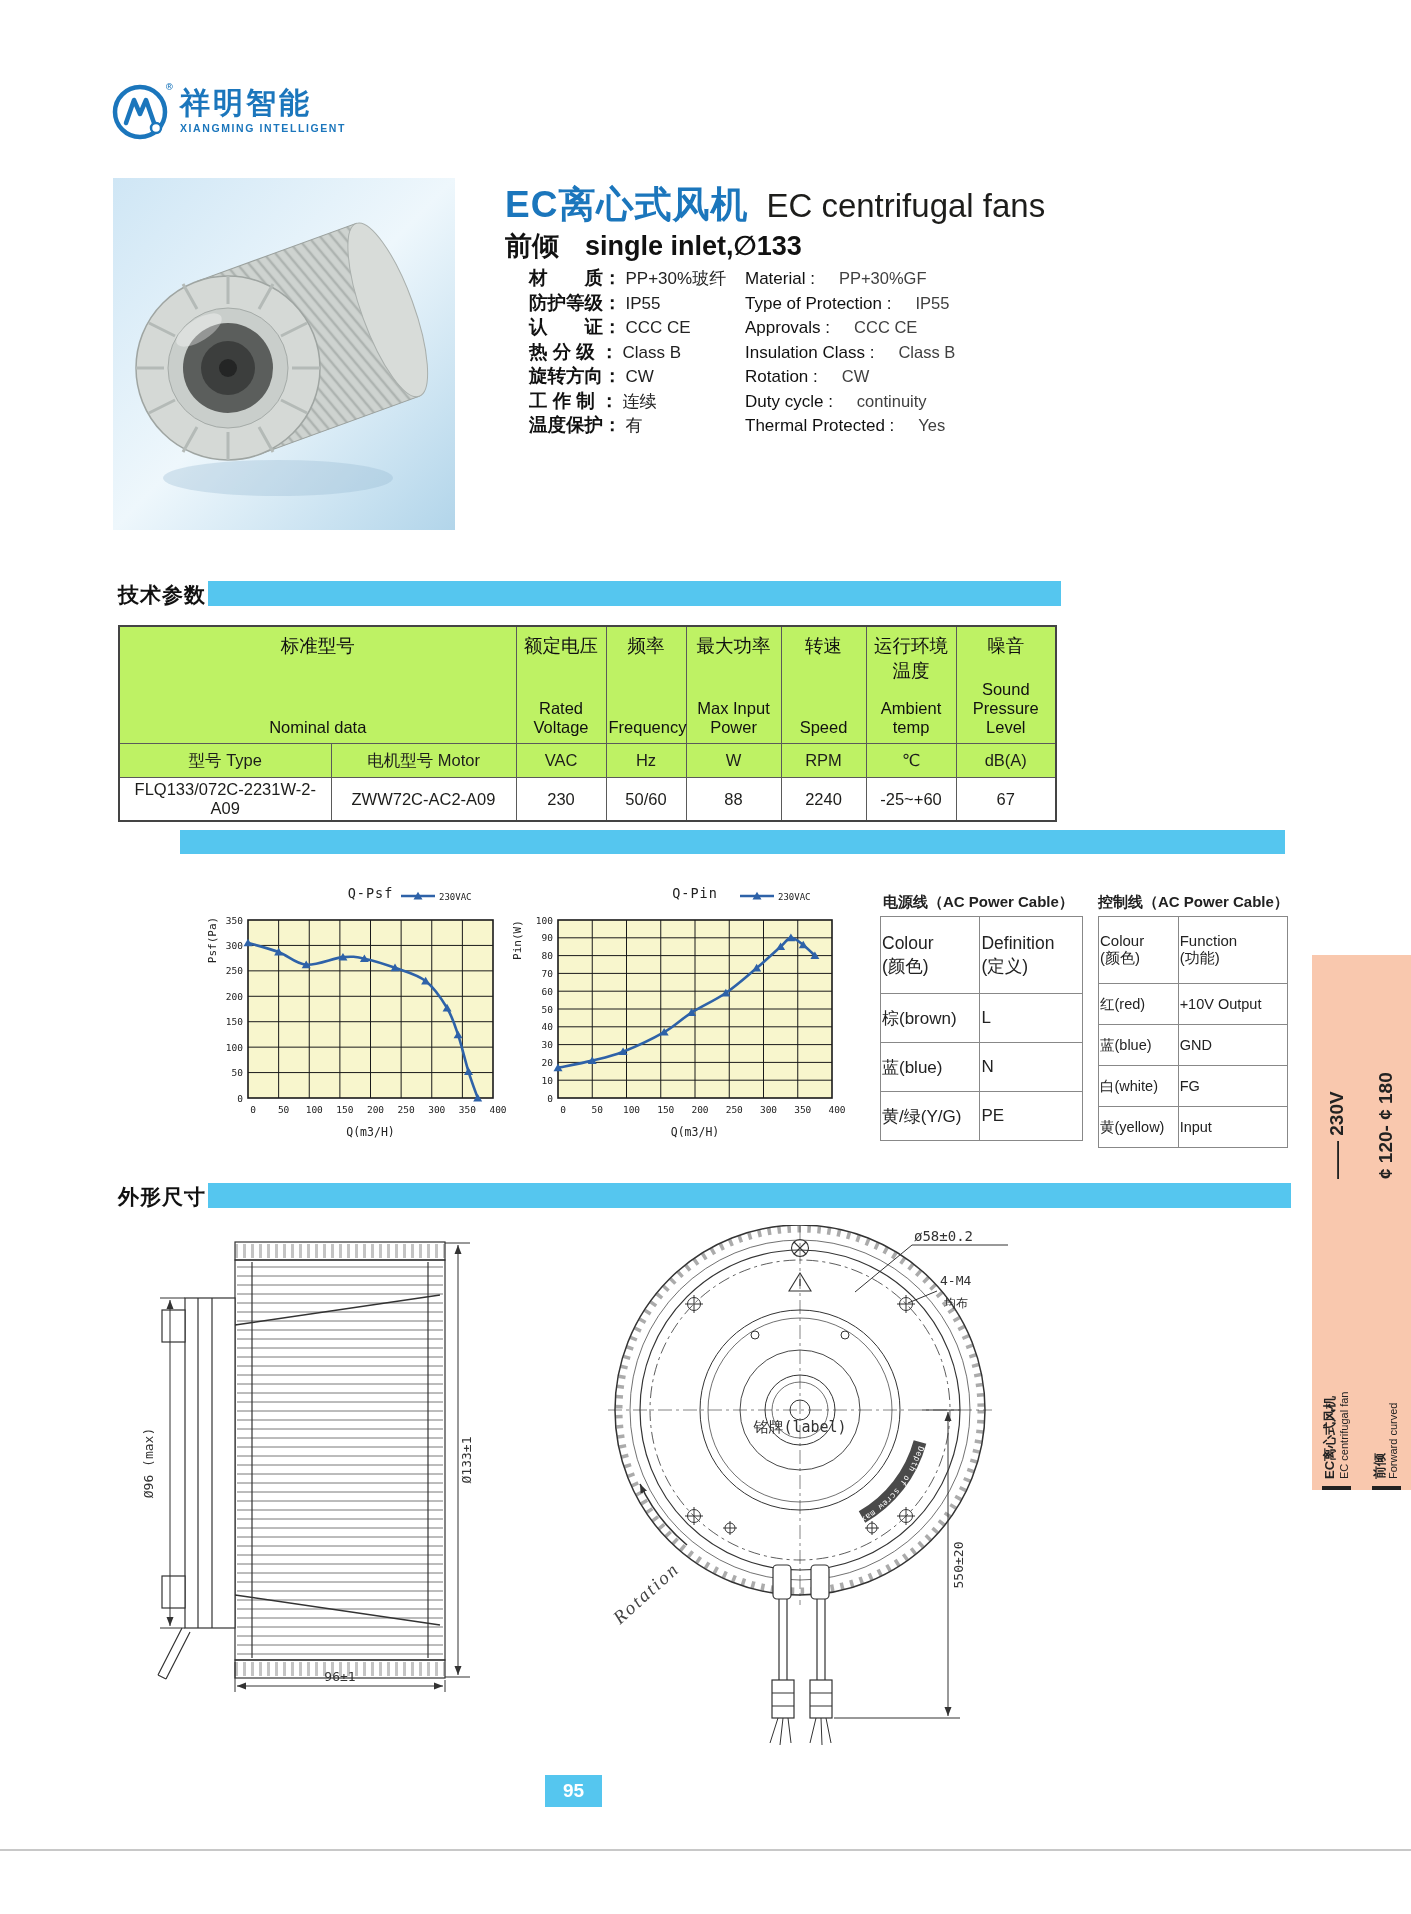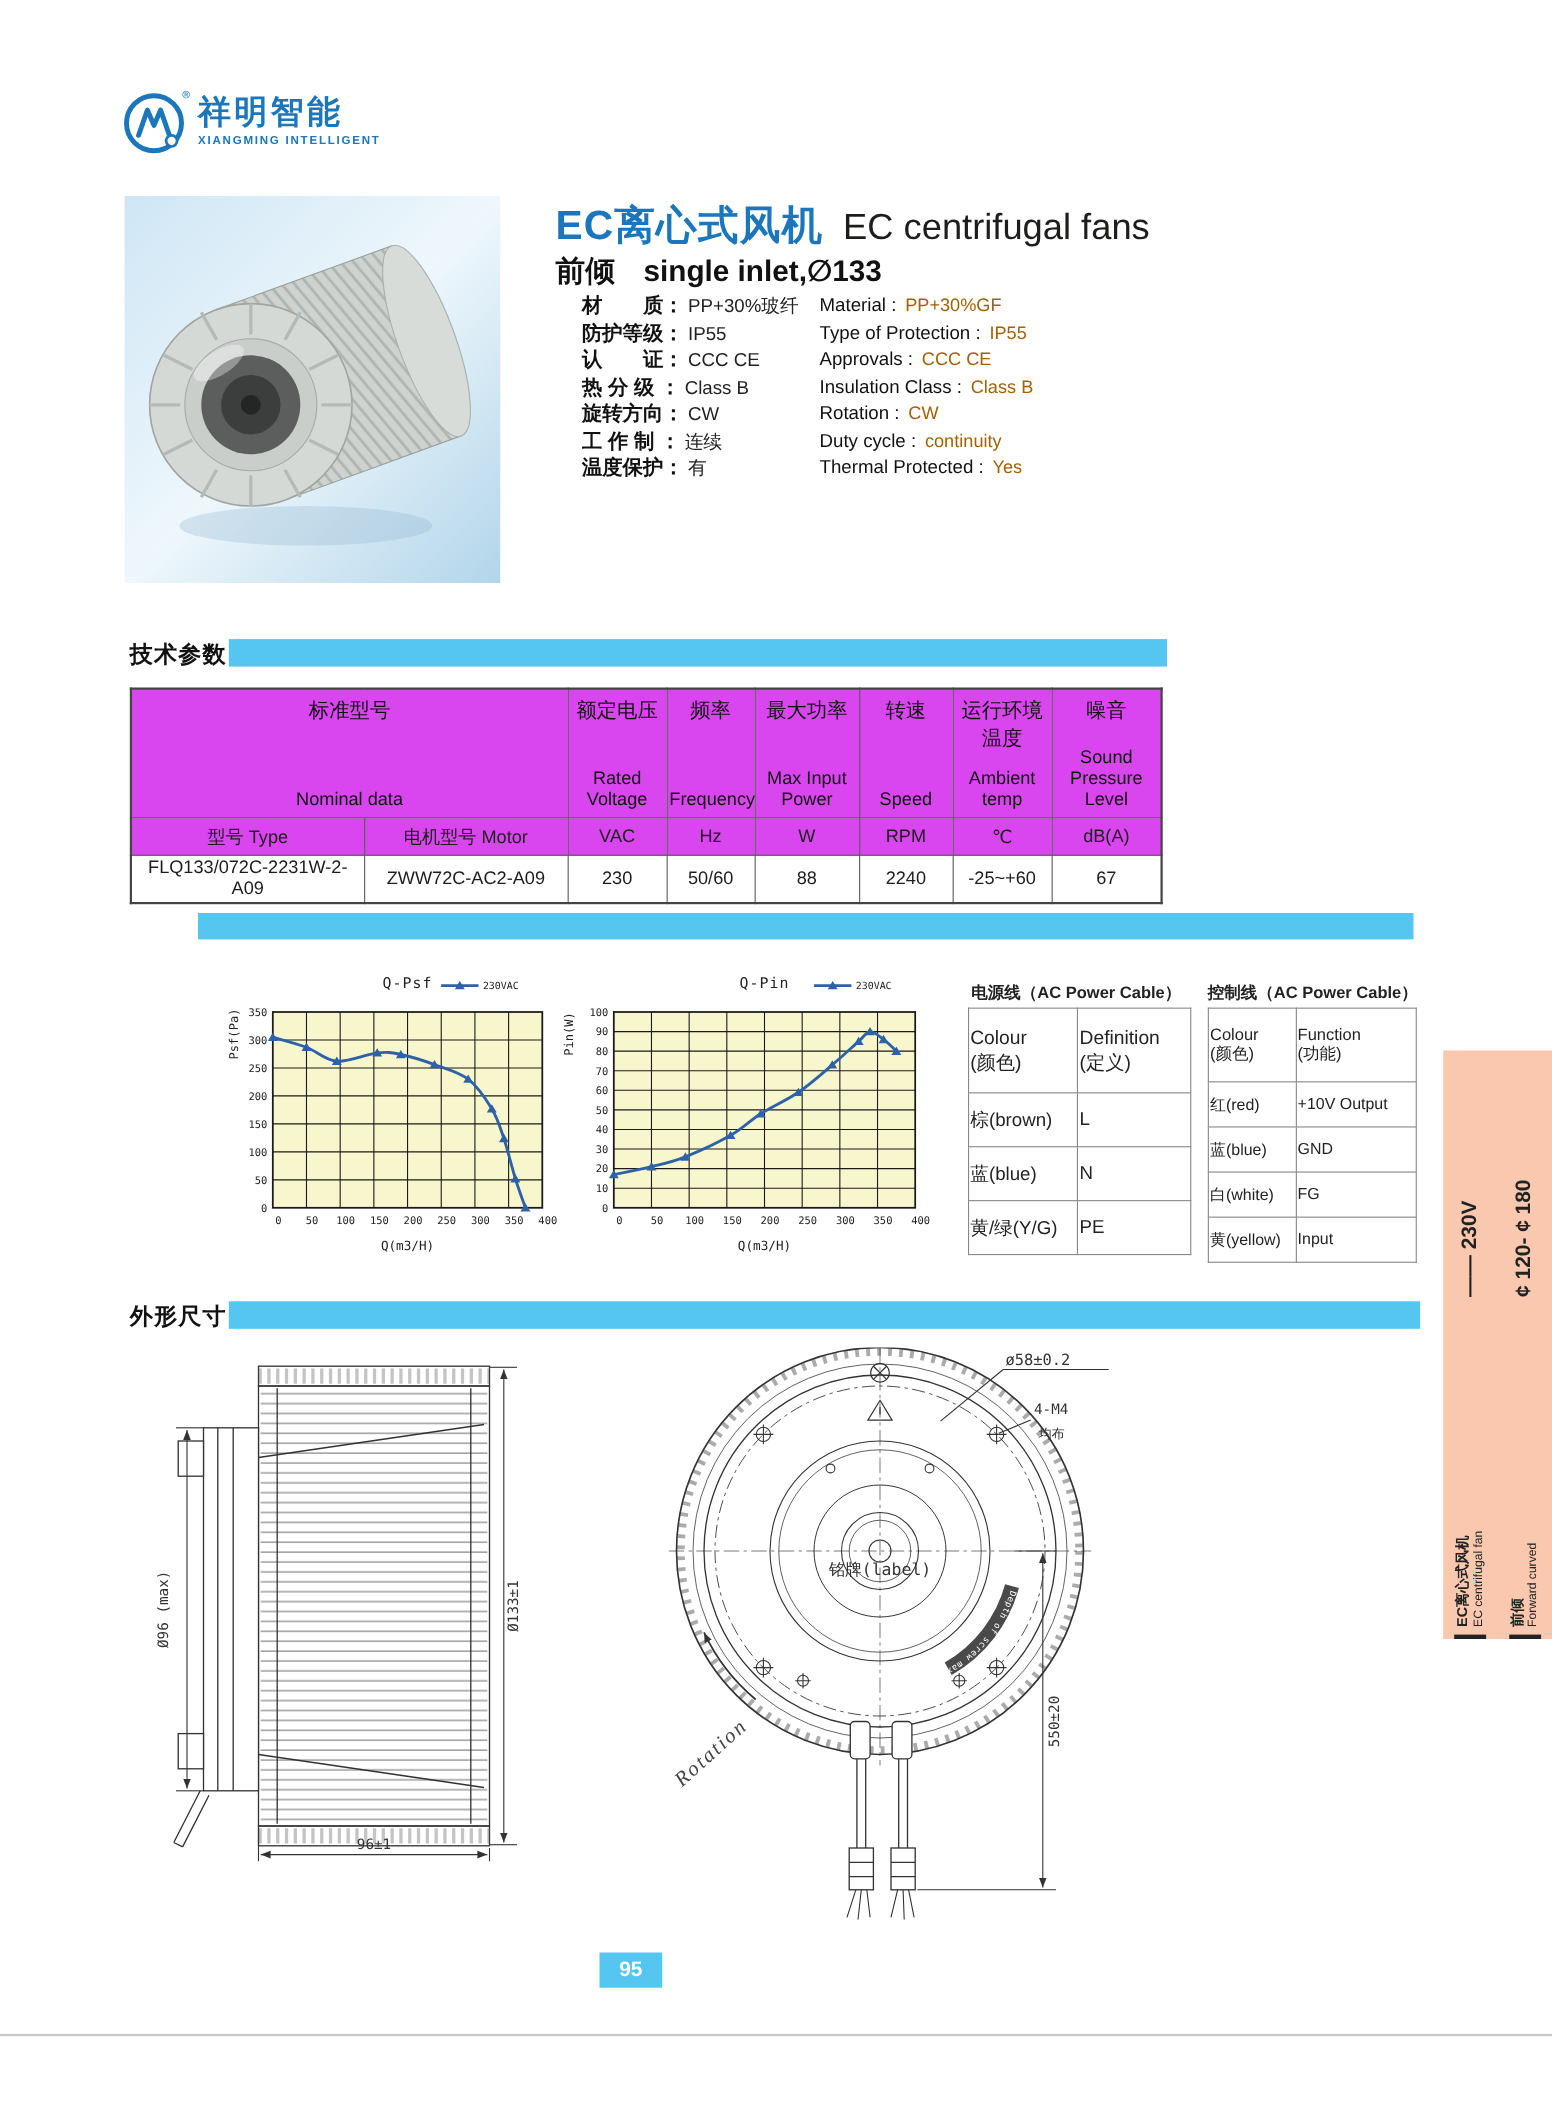--- a/index.html
+++ b/index.html
@@ -21,32 +21,32 @@
   .s-en{font-size:27px;font-weight:800;color:#111;margin-left:26px;}
 
   
   .specs{top:266px;}
   .specs-cn{left:529px;}
   .specs-en{left:745px;}
   .spec-line{height:24.5px;line-height:24.5px;white-space:nowrap;}
   .sl{font-size:18.5px;font-weight:700;color:#111;}
   .sv{font-size:17px;color:#222;margin-left:4px;}
   .sl-en{font-size:17px;font-weight:400;color:#111;}
-  .sv-en{font-size:16.5px;color:#a16207;margin-left:8px;}
+  .sv-en{font-size:16.5px;color:#404040;margin-left:24px;}
 
   
   .sec{left:118px;height:26px;display:flex;align-items:flex-start;}
   .sec-title{font-size:21px;font-weight:800;color:#111;letter-spacing:1px;white-space:nowrap;}
   .sec-bar{height:25px;background:#55c6ef;margin-left:2px;}
 
   
   .tech-table{left:118px;top:625px;width:937px;border-collapse:collapse;table-layout:fixed;
     border:2px solid #444;font-size:17px;}
   .tech-table td{border:1px solid #5a5a5a;text-align:center;vertical-align:middle;padding:2px 2px;}
-  .tech-table tr.hd td{background:#d946ef;}
+  .tech-table tr.hd td{background:#bef264;}
   .hcell{display:flex;flex-direction:column;justify-content:space-between;height:104px;padding:4px 0;}
   .h-cn{font-size:18.5px;color:#111;}
   .h-en{font-size:16.5px;color:#111;line-height:1.15;}
   .tech-table tr.units td{height:29px;font-size:16.5px;}
   .tech-table tr.dat td{height:38px;font-size:16.5px;background:#fff;}
 
   .bar2{left:180px;top:830px;width:1105px;height:24px;background:#55c6ef;}
 
   
   .cable-title{font-size:15px;font-weight:600;color:#222;white-space:nowrap;}

